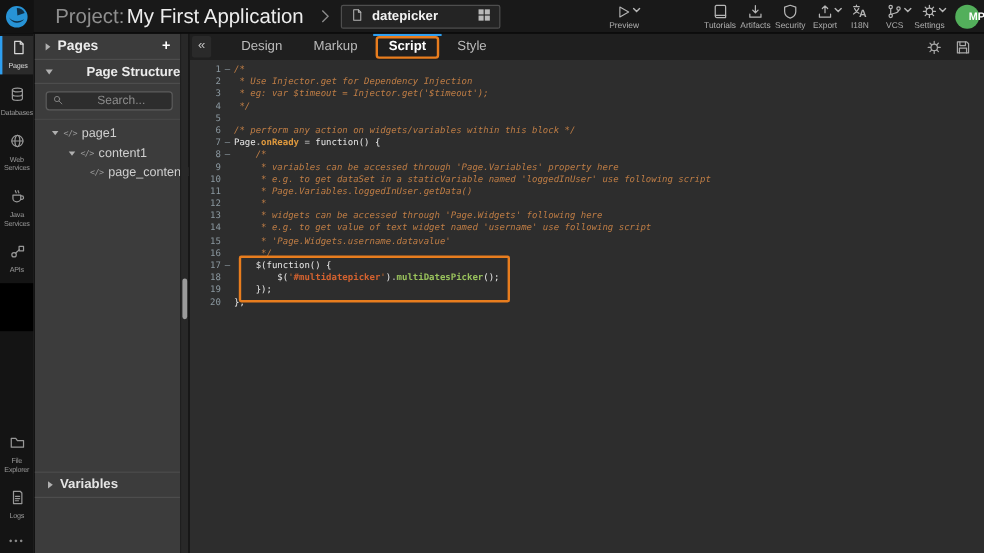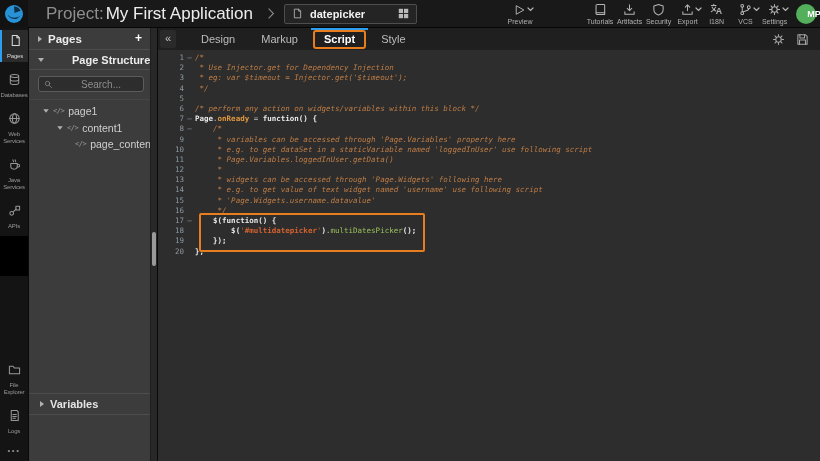--- a/index.html
+++ b/index.html
@@ -84,26 +84,26 @@
   .tab-actions { margin-left:auto; display:flex; gap:11px; margin-right:11px; color:#a8a8a8; }
   .tab-actions span { display:flex; align-items:center; }
 
   .code-wrap { position:absolute; top:22px; left:0; right:0; bottom:0; padding-top:3px; }
   .line { display:flex; height:10.2px; line-height:10.2px;
           font-family:"DejaVu Sans Mono",monospace; font-size:7.5px; }
   .ln   { width:26px; text-align:right; color:#8b98a0; flex:none; }
   .fold { width:11px; text-align:center; color:#8b98a0; flex:none; }
   .src  { white-space:pre; flex:1; font:inherit; }
   .cm { color:#bf7d45; font-style:italic; }
-  .pl { color:#e8e8e8; font-weight:bold; }
+  .pl { color:#e8e8e8; font-weight:normal; }
   .op { color:#9e9e9e; font-weight:bold; }
   .mb { color:#e09a3e; font-weight:bold; }
   .sq { color:#9c5a2e; font-weight:bold; }
   .st { color:#d4622f; font-weight:bold; }
-  .fn { color:#99c25c; font-weight:normal; }
+  .fn { color:#99c25c; font-weight:bold; }
   .code-annotation { position:absolute; left:41px; top:163px; width:226px; height:39px;
                      border:2px solid var(--annot); border-radius:2px; }
 </style>
 </head>
 <body>
 
 <div class="topbar">
   <div class="logo">
     <svg viewBox="0 0 20 20" width="20" height="20">
       <circle cx="10" cy="10" r="9" fill="#2793d6"></circle>

